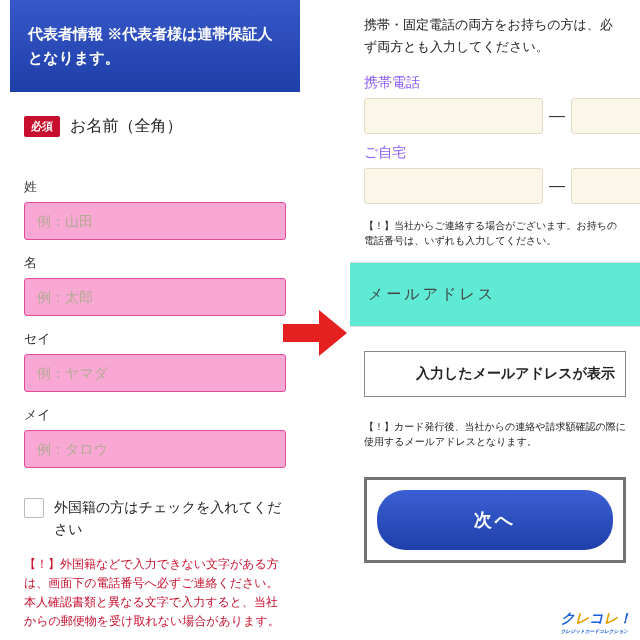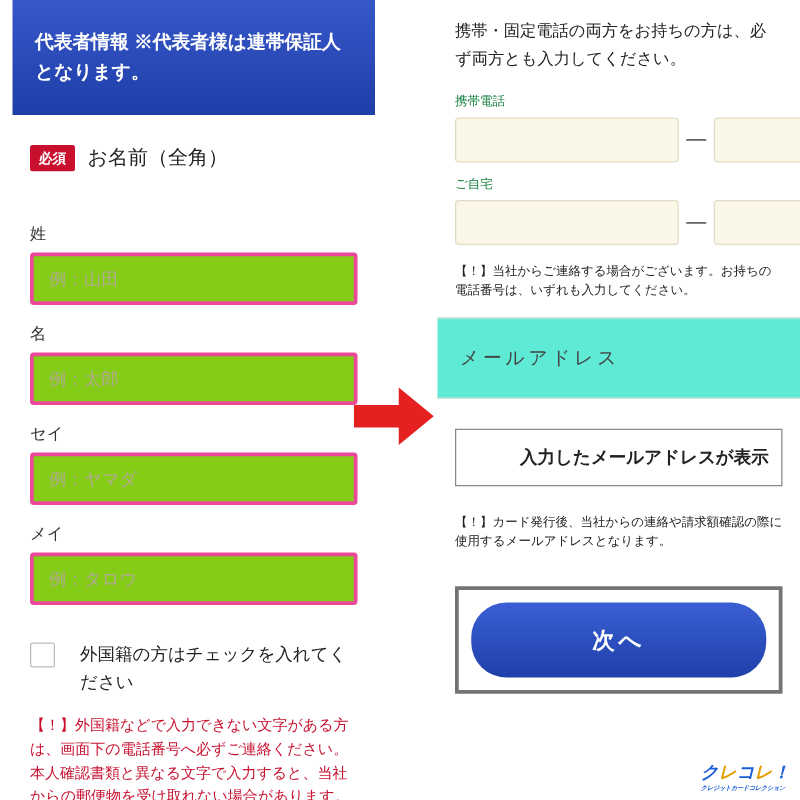--- a/index.html
+++ b/index.html
@@ -8,28 +8,28 @@
 .panel{width:290px;background:#fff;display:flex;flex-direction:column}
 .panel-left{margin-left:10px}
 .panel-right{margin-left:50px}
 .header-blue{background:linear-gradient(180deg,#3658c8 0%,#1e3ea8 100%);color:#fff;padding:22px 18px;font-size:15px;font-weight:600;line-height:1.6}
 .section-title{display:flex;align-items:flex-end;padding:24px 14px 18px;border-bottom:1px solid transparent}
 .badge-req{background:#c8102e;color:#fff;font-size:11px;padding:3px 7px;border-radius:2px;margin-right:10px;font-weight:600}
 .title-text{font-size:16px;color:#222}
 .form-body{padding:8px 14px 12px}
 .fg{margin-top:14px}
 .lbl{font-size:13px;color:#333;margin-bottom:6px}
-.inp{width:100%;background:#84cc16;border:3px solid #ec4899;border-radius:3px;padding:10px 12px;font-size:14px;color:#333}
+.inp{width:100%;background:#f9a8d4;border:1px solid #ec4899;border-radius:3px;padding:10px 12px;font-size:14px;color:#333}
 .inp::placeholder{color:#b2aa93}
-.chk-row{display:flex;align-items:flex-start;padding:16px 14px 8px;gap:20px}
+.chk-row{display:flex;align-items:flex-start;padding:16px 14px 8px;gap:10px}
 .chk{width:20px;height:20px;border:1px solid #bbb;border-radius:2px;flex:0 0 20px;margin-top:2px;background:#fff}
 .chk-lbl{font-size:14px;color:#222;line-height:1.6}
 .warn{color:#c8102e;font-size:12px;line-height:1.6;padding:6px 14px 14px;font-weight:400}
 .note{font-size:13px;color:#222;line-height:1.7;padding:14px 14px 6px}
-.sub{font-size:10px;color:#15803d;padding:10px 14px 6px}
+.sub{font-size:14px;color:#8b5cf6;padding:10px 14px 6px}
 .phone-row{display:flex;align-items:center;gap:6px;padding:0 14px}
 .pbox{flex:1;background:#faf7e8;border:1px solid #e1dcc3;border-radius:3px;height:36px}
 .dash{color:#333}
 .small-warn{color:#222;font-size:10px;line-height:1.5;padding:14px 14px;font-weight:400}
 .sec-divider{background:#5eead4;border-top:1px solid #ddd;border-bottom:1px solid #ddd;padding:22px 18px;font-size:15px;color:#444;letter-spacing:3px}
 .disp-box{margin:24px 14px 8px;border:1px solid #888;padding:13px 10px;text-align:right;font-size:14px;font-weight:700;color:#222}
 .btn-wrap{margin:14px 14px 16px;border:3px solid #737373;padding:10px}
 .btn-primary{width:100%;background:linear-gradient(180deg,#3b5fd4 0%,#1f40aa 100%);color:#fff;border:none;border-radius:28px;padding:18px 0;font-size:18px;font-weight:600;letter-spacing:3px;cursor:pointer}
 .arrow{position:absolute;left:283px;top:308px;width:64px;height:50px}
 .arrow svg{width:64px;height:50px}

